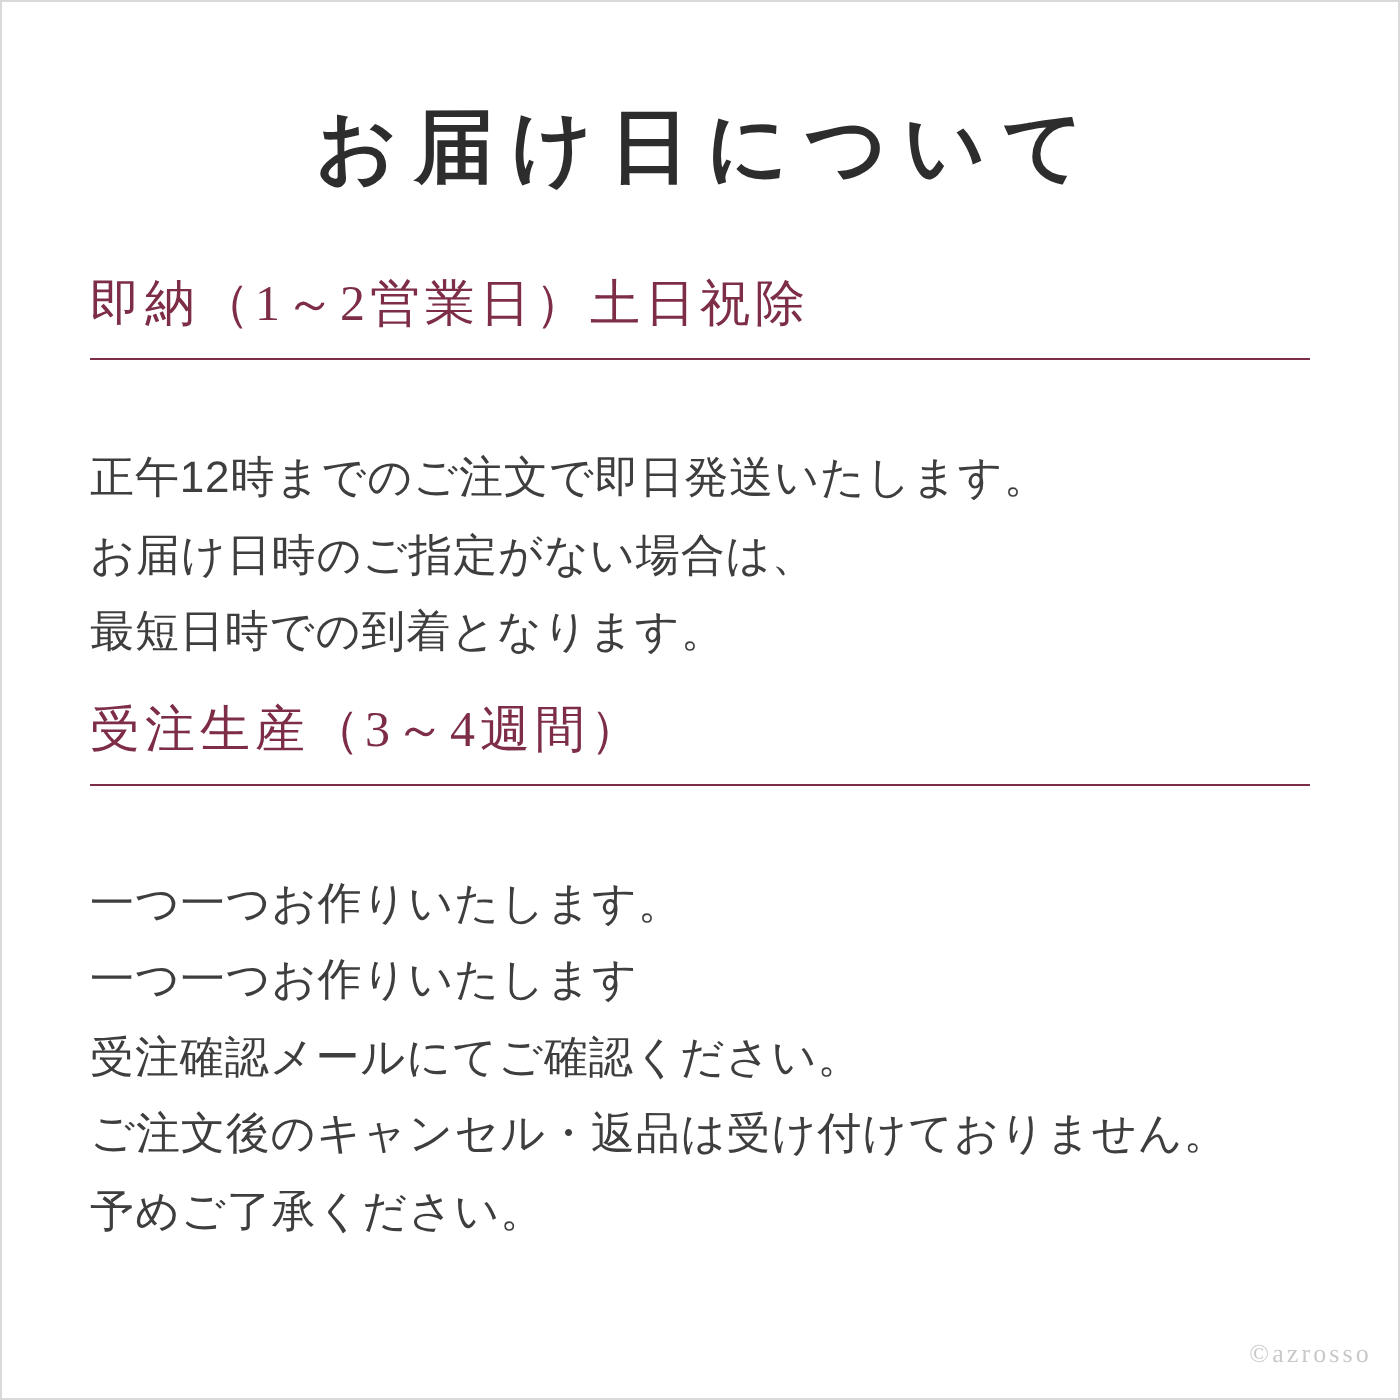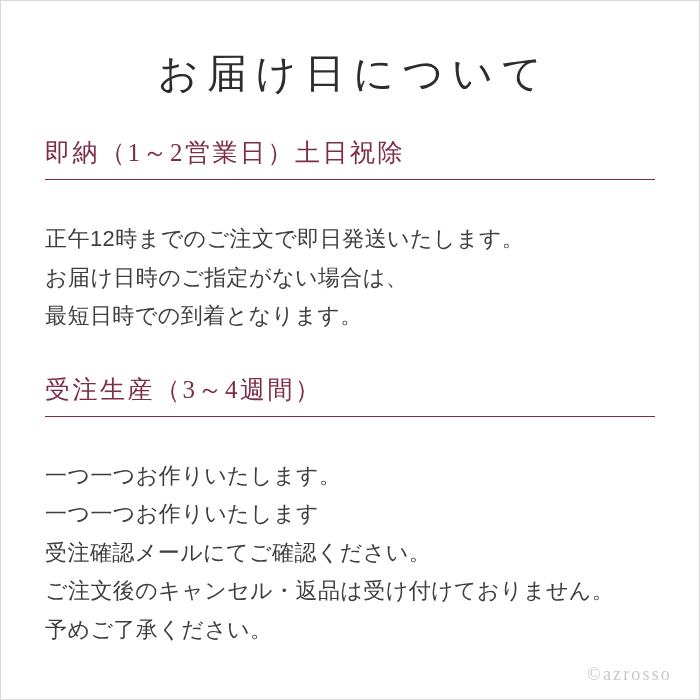--- a/index.html
+++ b/index.html
@@ -18,60 +18,60 @@
     position: relative;
     overflow: hidden;
     font-family: "Liberation Sans", "DejaVu Sans", sans-serif;
   }
   .content { padding: 0 44px; }
 
   .page-title {
     padding-top: 53px;
     text-align: center;
     font-family: "Liberation Serif", "DejaVu Serif", serif;
-    font-weight: 400;
+    font-weight: 700;
     font-size: 40px;
     line-height: 1;
     letter-spacing: 0.21em;
     text-indent: 0.21em;
     color: var(--color-title_text);
   }
 
   .section-heading {
     font-family: "Liberation Serif", "DejaVu Serif", serif;
     font-weight: 400;
     font-size: 25px;
     line-height: 1.2;
     letter-spacing: 0.1em;
     color: var(--color-accent);
   }
   .section:nth-of-type(1) .section-heading { margin-top: 44px; }
-  .section:nth-of-type(2) .section-heading { margin-top: 39px; }
+  .section:nth-of-type(2) .section-heading { margin-top: 15px; }
 
   .heading-rule {
     border: none;
     border-top: 1px solid var(--color-accent);
     height: 0;
     margin-top: 11px;
   }
 
   .section-body {
     margin-top: 40px;
     font-size: 22px;
     line-height: 1.75;
     letter-spacing: 0.02em;
     color: var(--color-body_text);
   }
 
   .watermark {
     position: absolute;
-    right: 27px;
+    right: 13px;
     bottom: 14px;
     font-family: "Liberation Serif", "DejaVu Serif", serif;
-    font-size: 18px;
+    font-size: 13px;
     letter-spacing: 0.12em;
     color: var(--color-watermark);
   }
 </style>
 </head>
 <body>
 
 <div class="content">
 
   <h1 class="page-title">お届け日について</h1>

